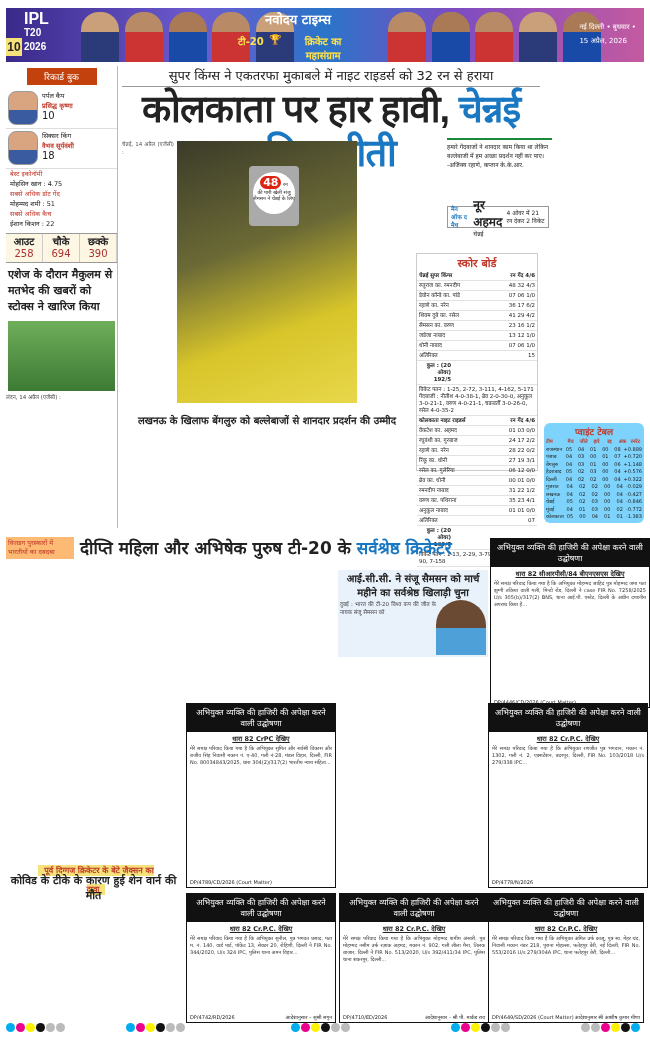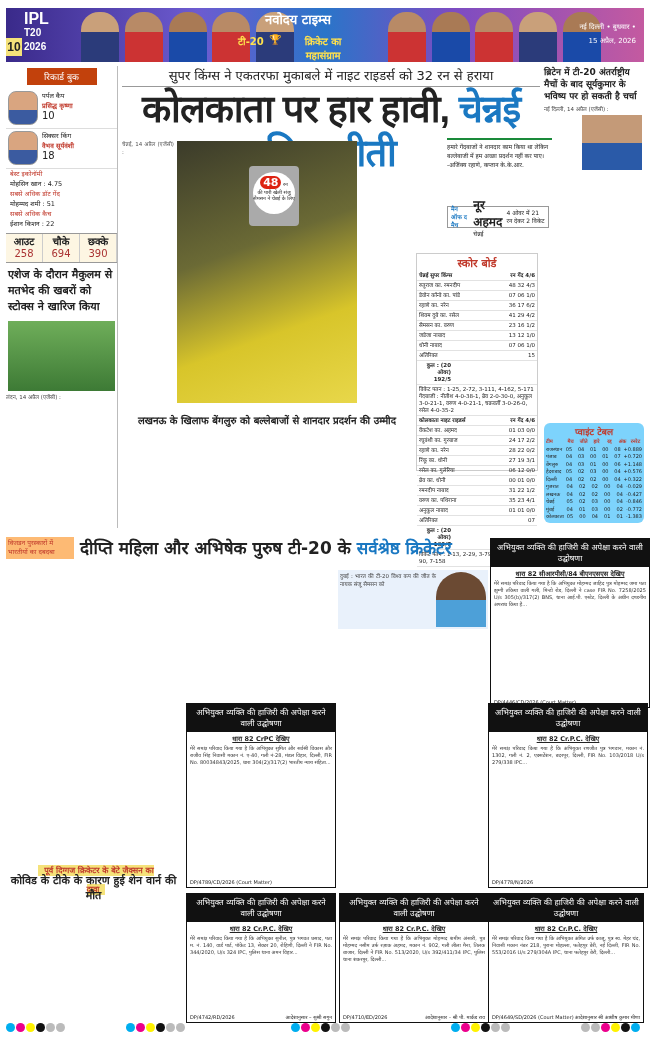--- a/index.html
+++ b/index.html
@@ -9,21 +9,21 @@
 .banner{position:absolute;left:0;top:0;width:638px;height:54px;background:linear-gradient(90deg,#3a2a8a 0%,#6d5bd0 30%,#2a75c9 50%,#7c4cc2 70%,#c45aa0 100%);overflow:hidden}
 .pagenum{position:absolute;left:0;top:30px;width:16px;height:18px;background:#f5e27a;color:#222;font:bold 12px "Liberation Sans",sans-serif;text-align:center;line-height:18px}
 .ipl{position:absolute;left:18px;top:4px;color:#fff;font:bold 16px "Liberation Sans",sans-serif;line-height:14px}
 .ipl small{display:block;font-size:10px}
 .players{position:absolute;left:75px;top:4px;width:520px;height:50px;display:flex;justify-content:space-between}
 .player{width:38px;height:50px;border-radius:18px 18px 0 0;background:linear-gradient(#c9a07a 0 40%,#2b3b7a 40%)}
 .player:nth-child(2n){background:linear-gradient(#b88a66 0 40%,#c33 40%)}
 .player:nth-child(3n){background:linear-gradient(#a97a55 0 40%,#1a4aa8 40%)}
 .mast{position:absolute;left:232px;top:2px;width:120px;text-align:center;color:#fff;font:bold 13px "DejaVu Sans",sans-serif}
 .mast .sub{display:flex;justify-content:center;gap:6px;margin-top:6px;font-size:10px;color:#ffe14d}
-.dateline{position:absolute;right:8px;top:12px;color:#fff;font-size:7px;text-align:right;line-height:14px}
+.dateline{position:absolute;right:8px;top:12px;color:#fff;font-size:7px;line-height:14px}
 
 .col-left{position:absolute;left:0;top:58px;width:112px;height:462px;border-right:1px solid #bbb}
 .rb-title{background:#c2410c;color:#fff;font-size:9px;text-align:center;width:70px;margin:2px auto 4px;padding:2px}
 .rb-item{display:flex;gap:4px;padding:2px 2px;border-bottom:1px solid #ddd;height:40px}
 .avatar{width:30px;height:34px;border-radius:8px;background:linear-gradient(#d9a580 0 55%,#3b5ba0 55%);border:1px solid #999}
 .rb-meta{font-size:6.5px;line-height:10px}
 .rb-name{color:#c0392b;font-weight:bold}
 .rb-val{font-size:10px}
 .stat-line{font-size:6.5px;line-height:10px;padding-left:4px}
 .stat-line.hd{color:#c0392b}
@@ -254,25 +254,20 @@
           <span>अतिरिक्त</span>
           <span>07</span>
         </div>
         <div class="sc-row sc-hd">
           <span>कुल : (20 ओवर) 160/7</span>
         </div>
         <div class="sc-row">विकेट पतन : 1-13, 2-29, 3-79, 4-85, 5-85, 6-90, 7-158</div>
       </div>
  </div>
 
- <div class="col-right">
-  <div class="rhead">ब्रिटेन में टी-20 अंतर्राष्ट्रीय मैचों के बाद सूर्यकुमार के भविष्य पर हो सकती है चर्चा</div>
-  <div class="txt" style="margin-top:3px">नई दिल्ली, 14 अप्रैल (एजेंसी) :</div>
-  <div class="rimg"></div>
- </div>
 
  <div class="points">
   <h4>प्वाइंट टेबल</h4>
   <div id="pt-body">
         <div class="pt-row pt-hd">
           <span>टीम</span>
           <span>मैच</span>
           <span>जीते</span>
           <span>हारे</span>
           <span>रद्द</span>
@@ -373,20 +368,21 @@
  </div>
 
  <div class="h2" style="left:116px;top:405px;width:290px;font-size:10px">लखनऊ के खिलाफ बेंगलुरु को बल्लेबाजों से शानदार प्रदर्शन की उम्मीद</div>
 
  <div class="sec2head">
   <div class="tag">विजडन पुरस्कारों में भारतीयों का दबदबा</div>
   <div class="h"><span>दीप्ति महिला और अभिषेक पुरुष टी-20 के</span> <span class="blue">सर्वश्रेष्ठ क्रिकेटर</span></div>
  </div>
 
  <div class="sanju">
+  <div class="h">आई.सी.सी. ने संजू सैमसन को मार्च महीने का सर्वश्रेष्ठ खिलाड़ी चुना</div>
   <div class="img"></div>
   <div class="txt">दुबई : भारत की टी-20 विश्व कप की जीत के नायक संजू सैमसन को</div>
  </div>
 
  <div class="h2" style="left:30px;top:850px;width:120px"><span class="hl-yellow">पूर्व दिग्गज क्रिकेटर के बेटे जैक्सन का दावा</span></div>
  <div class="h2" style="left:0;top:864px;width:175px;font-size:11px">कोविड के टीके के कारण हुई शेन वार्न की मौत</div>
 
  <div id="notices">
       <div class="notice" style="left:484px;top:530px;width:160px;height:170px">
         <div class="nh">अभियुक्त व्यक्ति की हाजिरी की अपेक्षा करने वाली उद्घोषणा</div>

